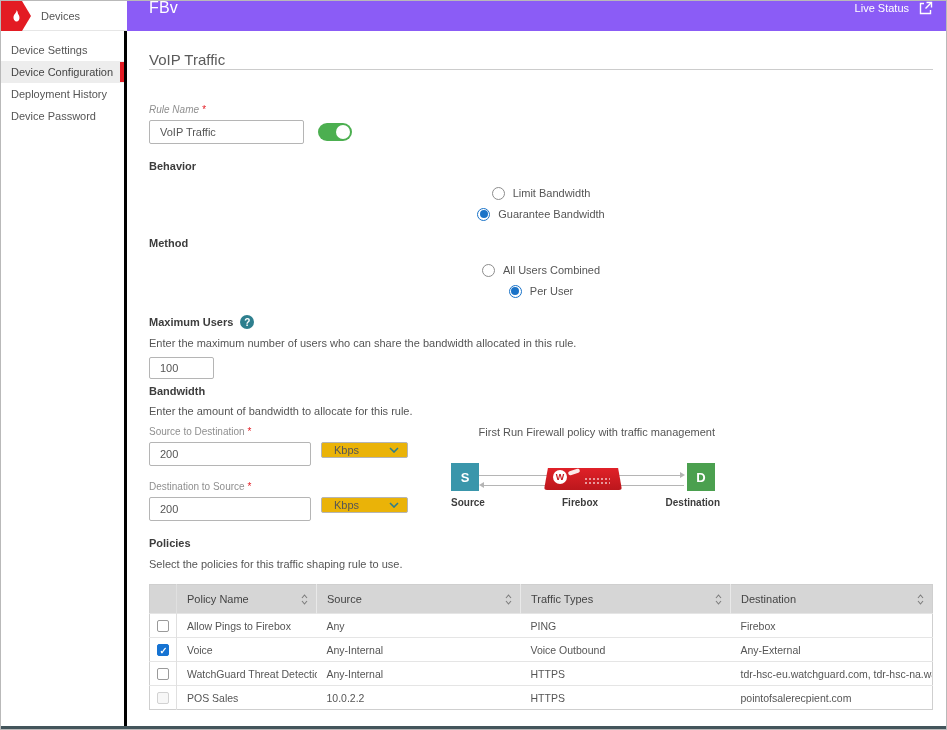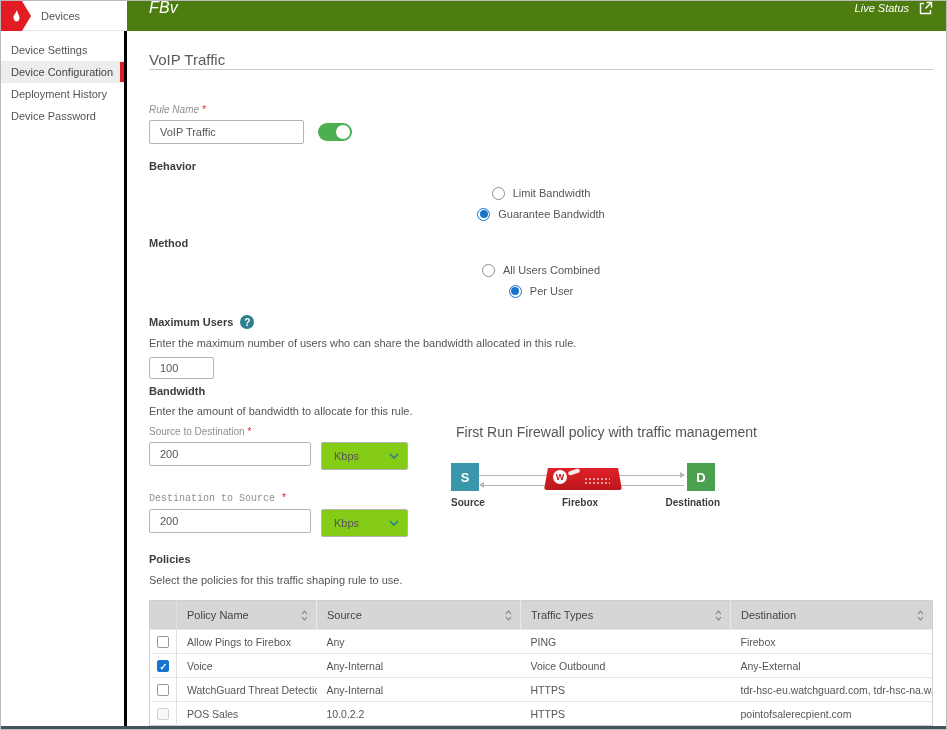--- a/index.html
+++ b/index.html
@@ -7,21 +7,21 @@
   body { font-family:"Liberation Sans", sans-serif; }
   .window { width:947px; height:730px; background:#fff; border:1px solid #b9b9b9; position:relative; overflow:hidden; }
 
   
   .topbar { display:flex; height:30px; }
   .brand { width:126px; background:#fff; position:relative; display:flex; align-items:center; border-bottom:1px solid #e6e6e6; flex:0 0 126px; }
   .pennant { position:absolute; left:0; top:0; width:30px; height:30px; background:#e31b23;
              clip-path:polygon(0 0, 70% 0, 100% 50%, 70% 100%, 0 100%);
              display:flex; align-items:center; justify-content:center; }
   .brand-label { margin-left:40px; font-size:11px; color:#555; }
-  .appbar { flex:1; background:#4d7c0f; display:flex; align-items:center; padding:0 13px 16px 22px;font-style:italic; }
+  .appbar { flex:1; background:#8b5cf6; display:flex; align-items:center; padding:0 13px 16px 22px; }
   .app-title { color:#fff; font-size:16px; letter-spacing:.2px; }
   .live { margin-left:auto; display:flex; align-items:center; gap:9px; color:#fff; font-size:11px; cursor:pointer; }
 
   
   .bodyrow { display:flex; height:697px; }
   .sidebar { width:126px; flex:0 0 126px; border-right:3px solid #000000; padding-top:8px; background:#fff; }
   .side-item { height:22px; display:flex; align-items:center; padding-left:10px; font-size:11px; color:#555; position:relative; cursor:pointer; }
   .side-item.active { background:#ededed; color:#444; }
   .active-bar { position:absolute; right:0; top:1px; bottom:1px; width:4px; background:#e31b23; display:none; }
   .side-item.active .active-bar { display:block; }
@@ -45,24 +45,24 @@
   .radio.sel::after { content:""; position:absolute; inset:1.5px; border-radius:50%; background:#1a73c8; }
 
   .heading-row { display:flex; align-items:center; gap:7px; }
   .help { width:14px; height:14px; border-radius:50%; background:#2e7f8e; color:#fff; font-size:10px; font-weight:bold;
           display:flex; align-items:center; justify-content:center; cursor:pointer; }
   .desc { font-size:11px; color:#555; line-height:13px; }
 
   .bw-wrap { display:flex; }
   .bw-left { width:259px; flex:0 0 259px; }
   .field-row { display:flex; gap:10px; margin-top:4px; }
-  .dropdown { width:87px; height:28px; border:1px solid #b5b5b5; border-radius:2px; background:#84cc16; display:flex; align-items:center;
+  .dropdown { width:87px; height:16px; border:1px solid #b5b5b5; border-radius:2px; background:#eab308; display:flex; align-items:center;
               justify-content:space-between; padding:0 8px 0 12px; font-size:11px; color:#555; cursor:pointer; }
   .bw-right { margin-left:48px; padding-top:0; }
-  .diagram-caption { font-size:14px; color:#555; line-height:13px; }
+  .diagram-caption { font-size:11px; color:#555; line-height:13px;text-align:right; }
 
   .diagram { position:relative; width:264px; height:48px; margin-top:24px; margin-left:-5px; }
   .dline { position:absolute; height:1px; background:#b5b5b5; }
   .arrow { position:absolute; width:0; height:0; }
   .node { position:absolute; width:28px; height:28px; top:0; color:#fff; font-weight:bold; font-size:13px;
           display:flex; align-items:center; justify-content:center; }
   .node.src { left:0; background:#3a96ab; }
   .node.dst { right:0; background:#4ba04f; }
   .dlabel { position:absolute; top:34px; font-size:10px; font-weight:bold; color:#3c3c3c; }
   .firebox { position:absolute; left:93px; top:1px; width:78px; height:28px; z-index:2; }
@@ -205,21 +205,21 @@
           <div class="field-row">
             <input class="text-input" style="width: 162px;" value="200">
             <span class="dropdown">
               <span>Kbps</span>
               <svg width="10" height="6" viewBox="0 0 10 6" fill="none" stroke="#2e7d8c" stroke-width="1.6">
                   <path d="M1 1l4 4 4-4"></path>
                 </svg>
             </span>
           </div>
 
-          <div class="field-label" style="margin-top:23px;font-family:Liberation Mono, monospace;">
+          <div class="field-label" style="margin-top:15px;">
             <span>Destination to Source</span>
             <span class="req">*</span>
           </div>
           <div class="field-row">
             <input class="text-input" style="width: 162px;" value="200">
             <span class="dropdown">
               <span>Kbps</span>
               <svg width="10" height="6" viewBox="0 0 10 6" fill="none" stroke="#2e7d8c" stroke-width="1.6">
                   <path d="M1 1l4 4 4-4"></path>
                 </svg>

